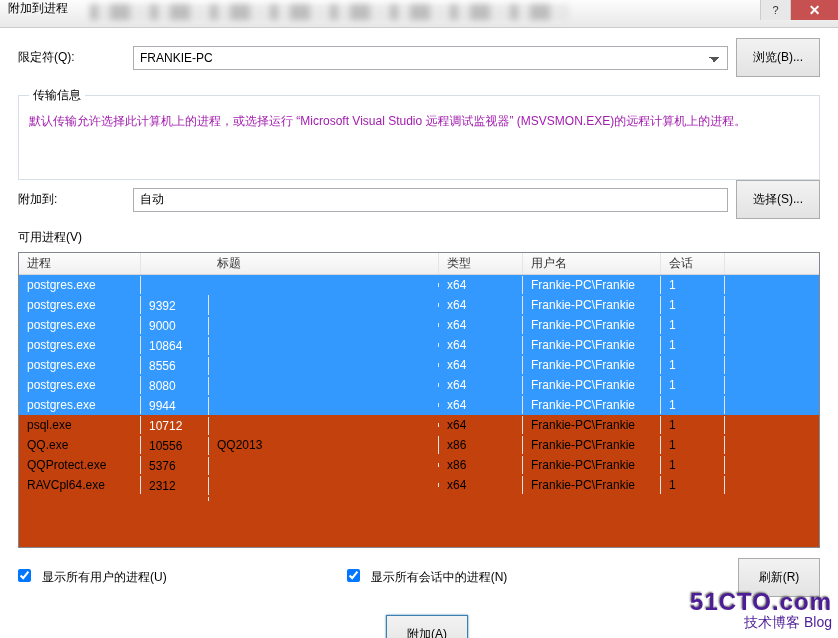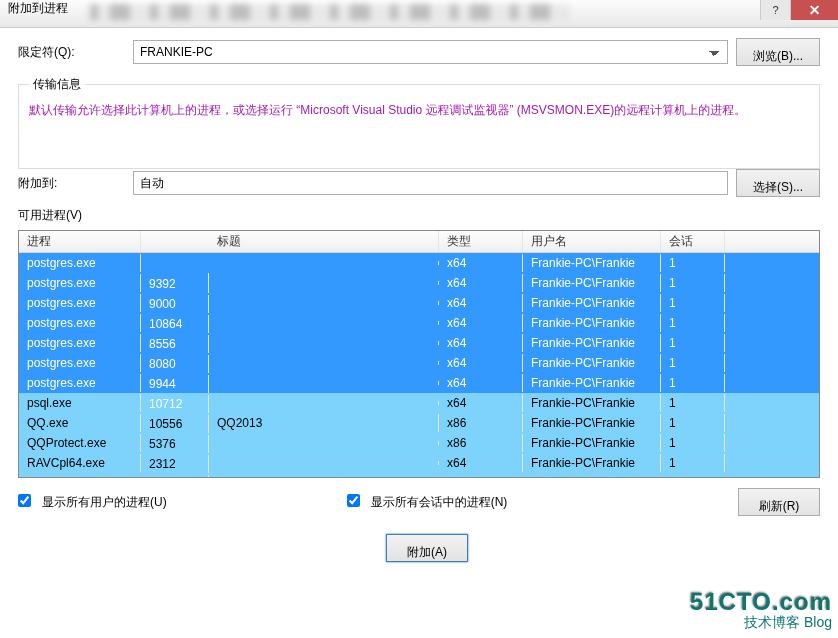--- a/index.html
+++ b/index.html
@@ -9,44 +9,44 @@
 .titlebar .wbtns { position: absolute; right: 0; top: 0; display: flex; }
 .wbtn { width: 30px; height: 20px; display: flex; align-items: center; justify-content: center; font-size: 11px; border-left: 1px solid #ccc; }
 .wbtn.help { background: #e8e8e8; color: #333; }
 .wbtn.close { background: #c75050; color: #fff; width: 48px; font-size: 14px; font-weight: bold; }
 .blur { position: absolute; left: 90px; top: 4px; width: 480px; height: 16px; background: repeating-linear-gradient(90deg, #888 0, #888 8px, #ddd 8px, #ddd 20px, #888 20px, #888 40px, #ddd 40px, #ddd 60px); filter: blur(3px); opacity: .5; }
 .content { padding: 10px 18px; }
 .row { display: flex; align-items: center; margin-bottom: 10px; }
 .lbl { width: 115px; font-size: 12px; }
 select, .txtbox { flex: 1; height: 24px; border: 1px solid #abadb3; background: #fff; padding: 2px 6px; font-size: 12px; font-family: inherit; }
 select { appearance: none; background-image: linear-gradient(45deg, transparent 50%, #555 50%), linear-gradient(135deg, #555 50%, transparent 50%); background-position: calc(100% - 13px) 10px, calc(100% - 8px) 10px; background-size: 5px 5px, 5px 5px; background-repeat: no-repeat; }
-.btn { height: 28px; padding: 9px 16px; border: 1px solid #acacac; background: linear-gradient(#f2f2f2,#e3e3e3); font-size: 12px; font-family: inherit; cursor: pointer; margin-left: 8px; min-width: 82px; }
+.btn { height: 39px; padding: 9px 16px; border: 1px solid #acacac; background: linear-gradient(#f2f2f2,#e3e3e3); font-size: 12px; font-family: inherit; cursor: pointer; margin-left: 8px; min-width: 82px; }
 .btn.primary { border: 1px solid #3c7fb1; box-shadow: 0 0 2px #3c7fb1; }
 fieldset { border: 1px solid #d5dfe5; padding: 8px 10px 20px 10px; }
 legend { font-size: 12px; padding: 0 4px; }
 .info { font-size: 12px; color: #a21caf; line-height: 1.6; }
 .proclabel { margin-bottom: 6px; font-size: 12px; }
-.tablewrap { border: 1px solid #828790; height: 248px; overflow: hidden; background: #7dd3fc; position: relative; }
+.tablewrap { border: 1px solid #828790; height: 296px; overflow: hidden; background: #c2410c; position: relative; }
 .thead { display: flex; background: linear-gradient(#fdfdfd,#f0f0f0); border-bottom: 1px solid #d5d5d5; height: 22px; }
 .th, .td { font-size: 12px; padding: 2px 8px; overflow: hidden; white-space: nowrap; text-overflow: ellipsis; border-right: 1px solid #e5e5e5; }
 .th { color: #333; }
 .c-proc { width: 122px; }
 .c-id { width: 68px; margin-top: 42px; }
 .c-title { width: 230px; }
 .c-type { width: 84px; }
 .c-user { width: 138px; }
 .c-sess { width: 64px; }
 .tbody { height: 226px; overflow-y: auto; }
 .tr { display: flex; height: 20px; align-items: center; }
 .tr.sel { background: #3399ff; color: #fff; }
 .footerrow { display: flex; align-items: center; margin-top: 10px; }
 .chk { display: flex; align-items: flex-start; gap: 11px; font-size: 12px; }
 .chk input { width: 13px; height: 13px; }
 .dlgfooter { display: flex; justify-content: center; padding: 8px 18px 14px 18px; margin-left: 8px; }
-.watermark { position: absolute; right: 6px; bottom: 6px; font-family: Arial, sans-serif; text-align: right; color: #0f766e; pointer-events: none; }
+.watermark { position: absolute; right: 6px; bottom: 6px; font-family: Arial, sans-serif; text-align: right; color: #4c1d95; pointer-events: none; }
 .watermark .big { font-size: 24px; font-weight: bold; letter-spacing: 1px; text-shadow: 1px 1px 0 #fff, -1px -1px 2px #666; }
 .watermark .small { font-size: 14px; margin-top: -2px; }
 .spacer { flex: 1; }
 </style>
 </head>
 <body>
 
 <div class="titlebar">
   <span class="title">附加到进程</span>
   <div class="blur"></div>

